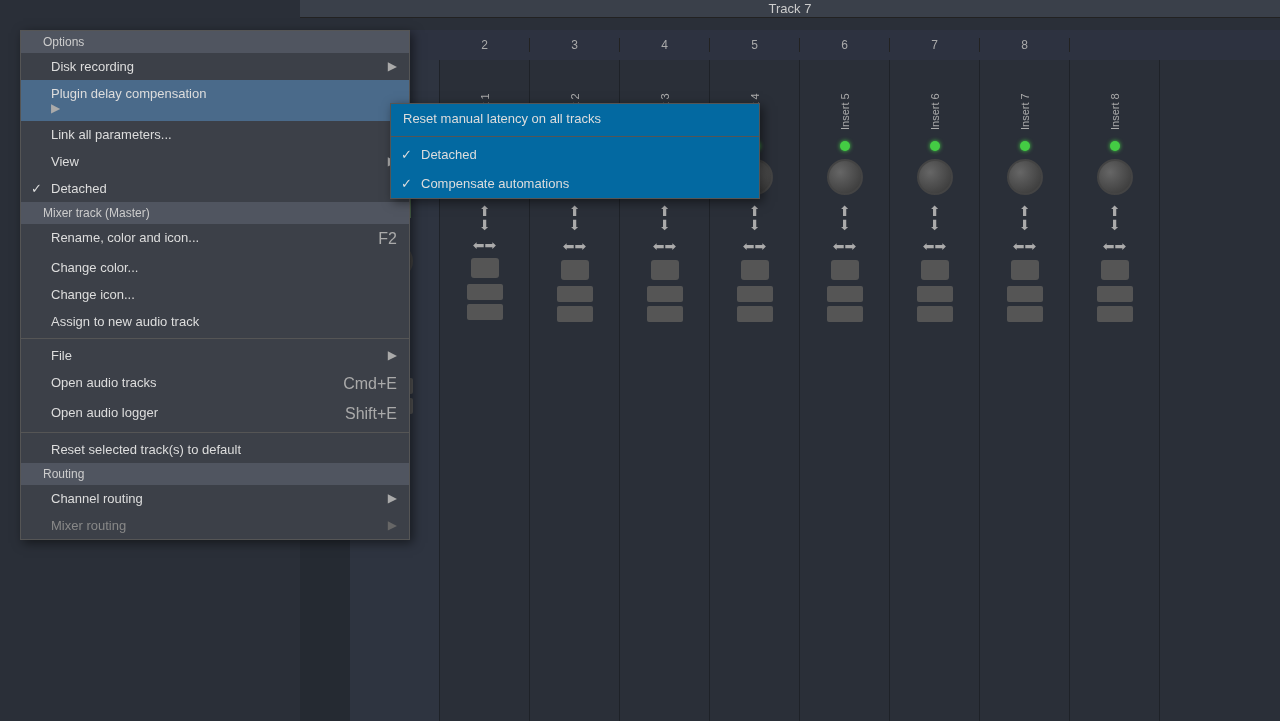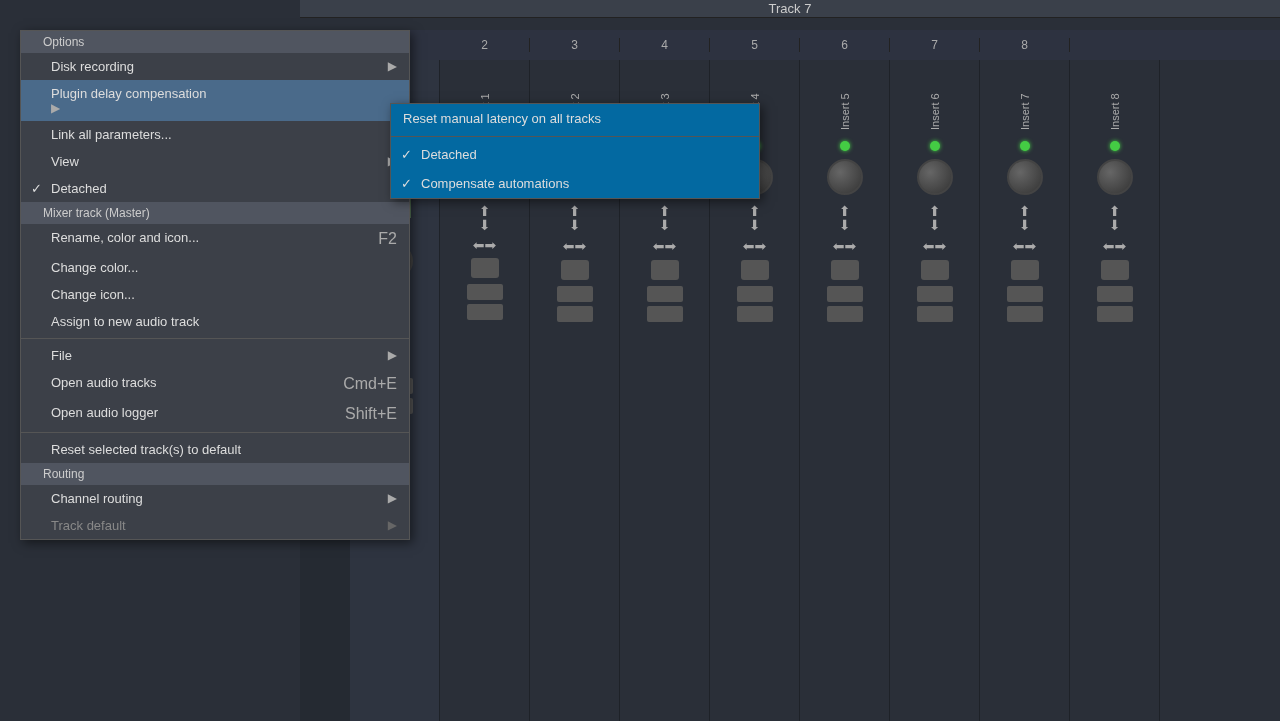--- a/index.html
+++ b/index.html
@@ -412,21 +412,21 @@
   </div>
 
   <div class="menu-section-header">Routing</div>
 
   <div class="menu-item">
     <span>Channel routing</span>
     <span class="arrow">▶</span>
   </div>
 
   <div class="menu-item disabled">
-    <span>Track default</span>
+    <span>Mixer routing</span>
     <span class="arrow" style="color:#666;">▶</span>
   </div>
 </div>
 
 <div class="submenu">
 
   <div class="menu-item" style="padding-left:12px;">
     <span>Reset manual latency on all tracks</span>
   </div>
 

